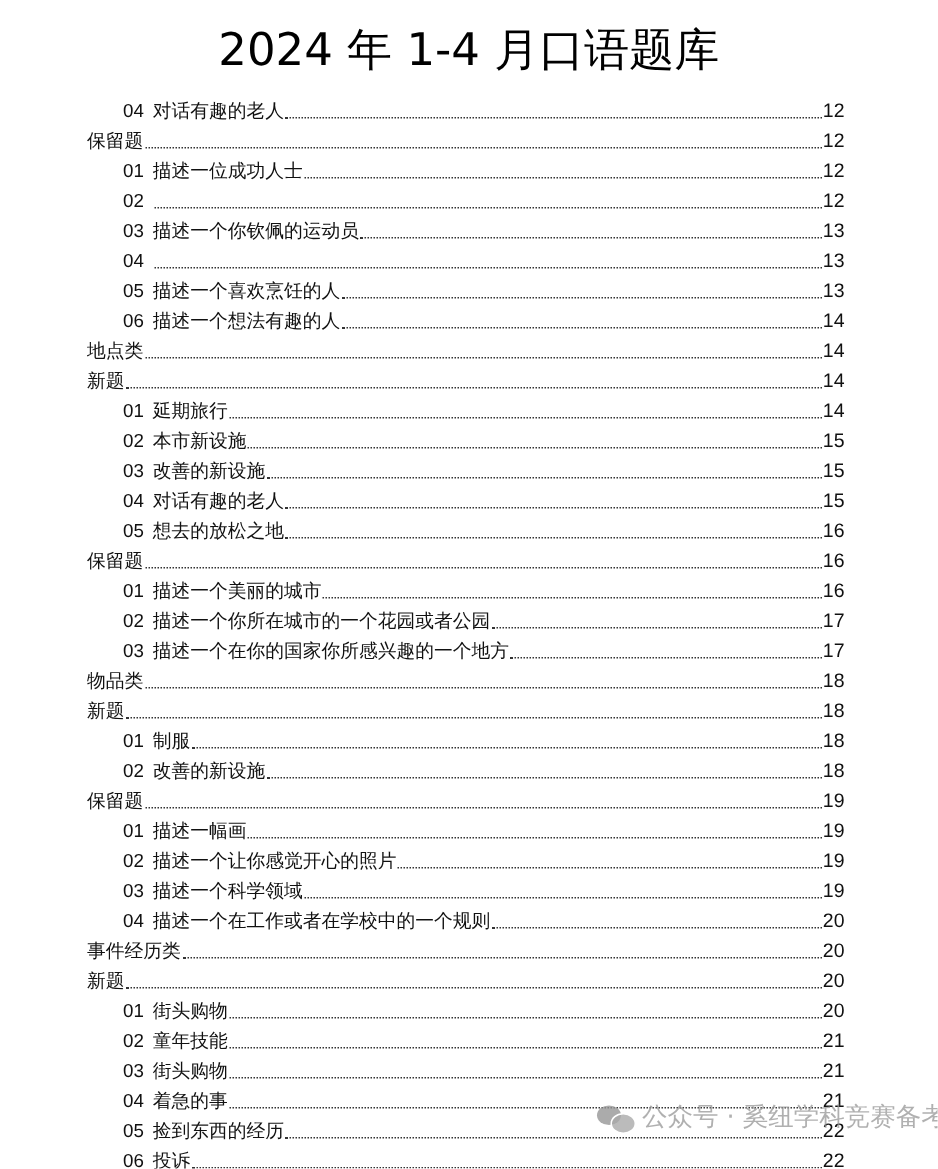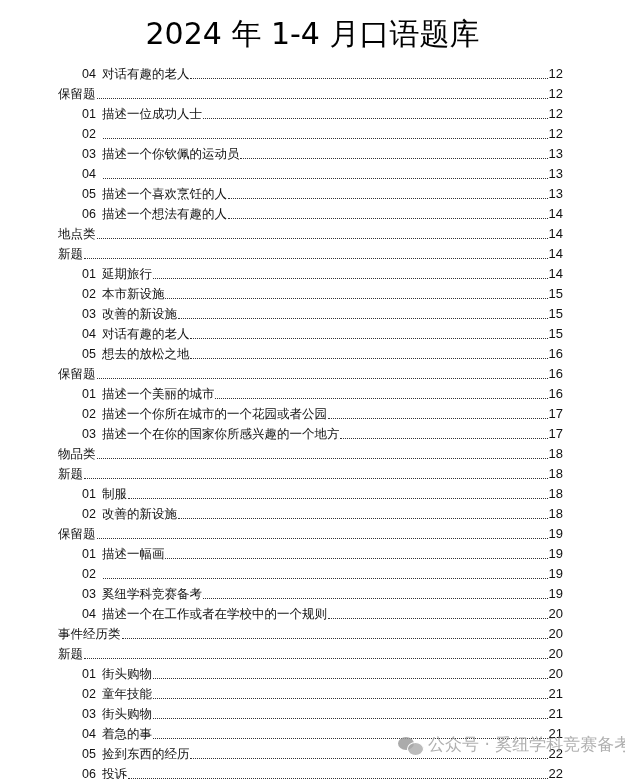--- a/index.html
+++ b/index.html
@@ -181,26 +181,27 @@
       <span class="page">19</span>
     </div>
     <div class="row l2">
       <span class="num">01</span>
       <span class="label">描述一幅画</span>
       <span class="leader"></span>
       <span class="page">19</span>
     </div>
     <div class="row l2">
       <span class="num">02</span>
-      <span class="leader"></span>
-      <span class="page">19</span>
-    </div>
-    <div class="row l2">
-      <span class="num">03</span>
-      <span class="label">奚纽学科竞赛备考</span>
+      <span class="label">描述一个让你感觉开心的照片</span>
+      <span class="leader"></span>
+      <span class="page">19</span>
+    </div>
+    <div class="row l2">
+      <span class="num">03</span>
+      <span class="label">描述一个科学领域</span>
       <span class="leader"></span>
       <span class="page">19</span>
     </div>
     <div class="row l2">
       <span class="num">04</span>
       <span class="label">描述一个在工作或者在学校中的一个规则</span>
       <span class="leader"></span>
       <span class="page">20</span>
     </div>
     <div class="row">

